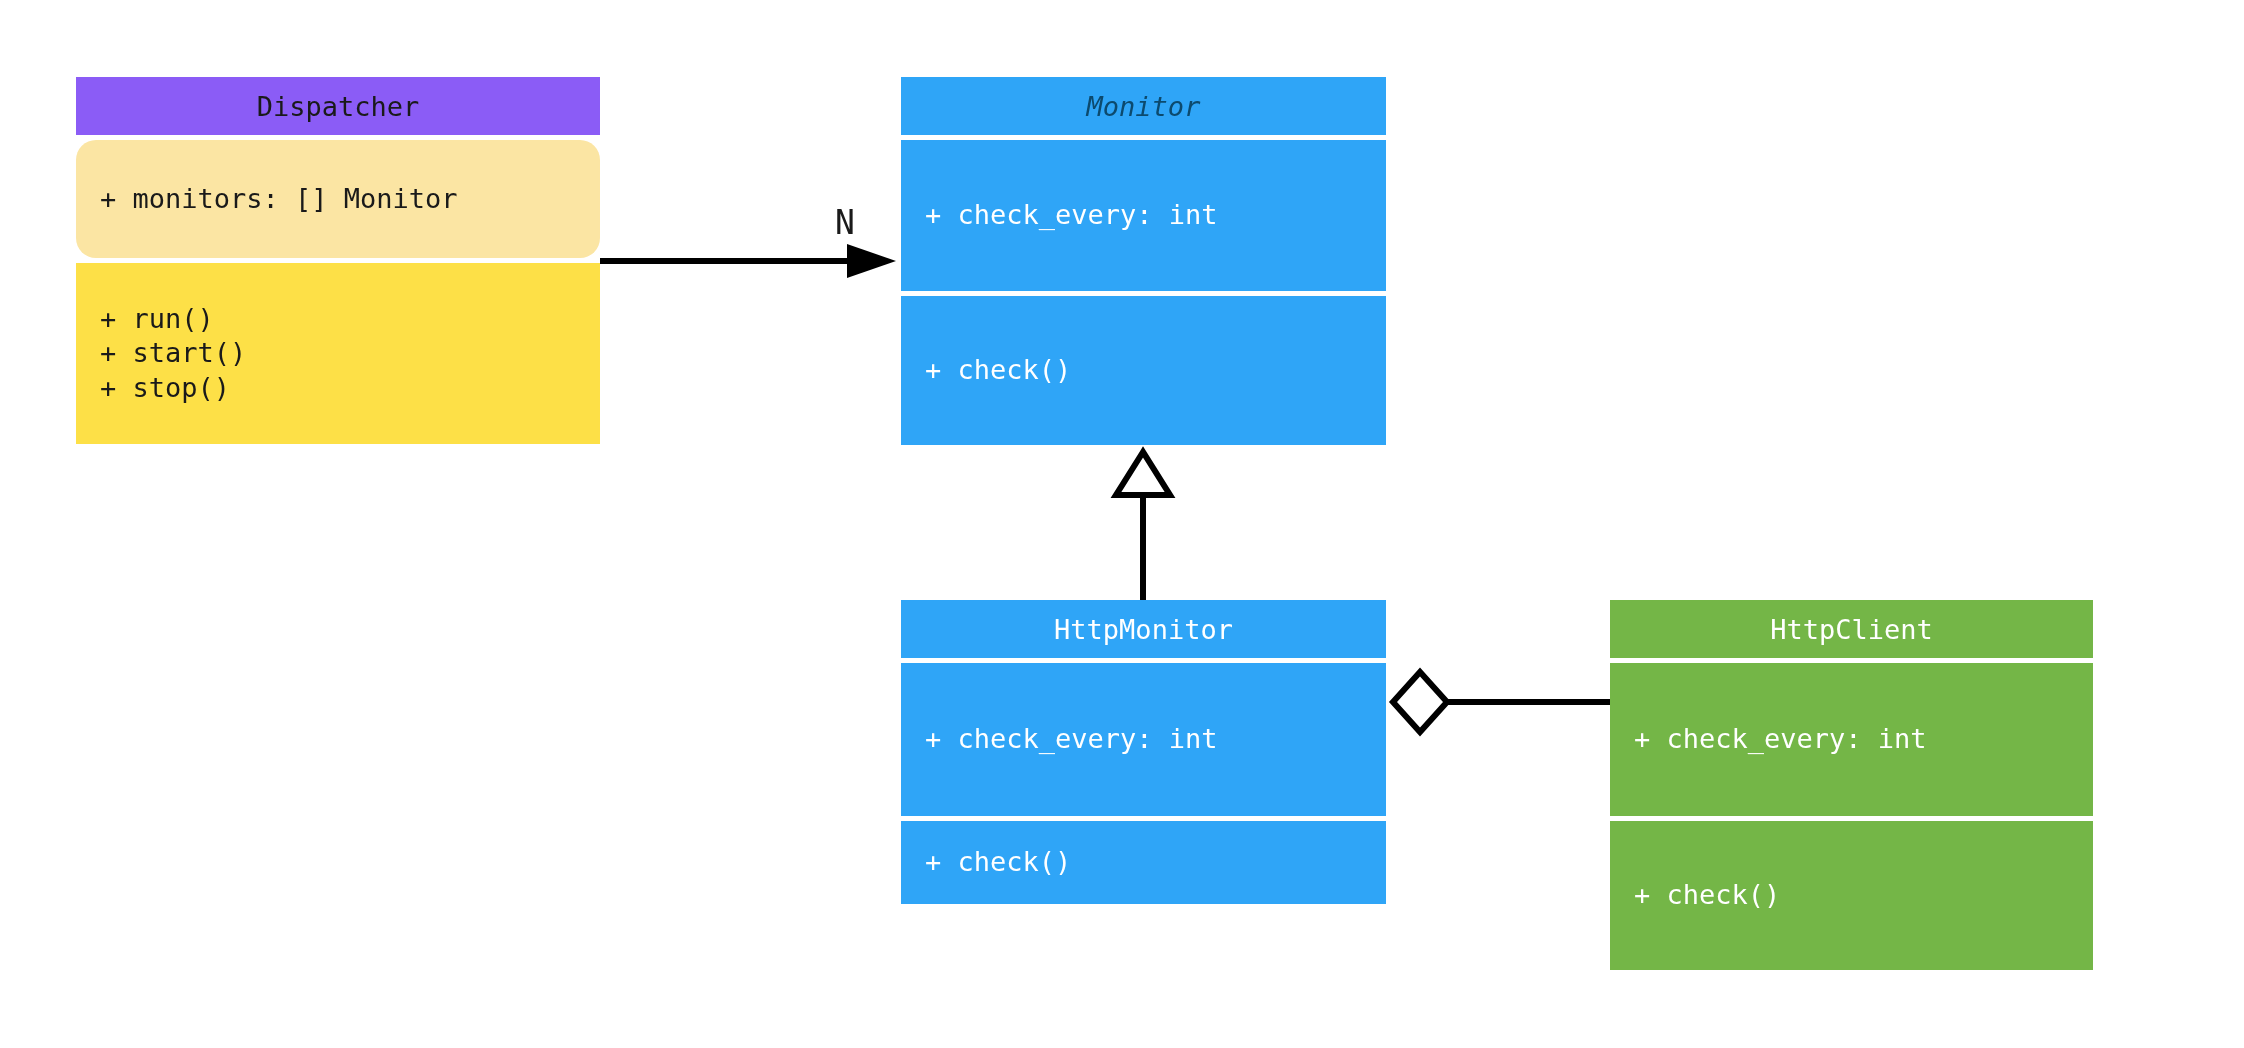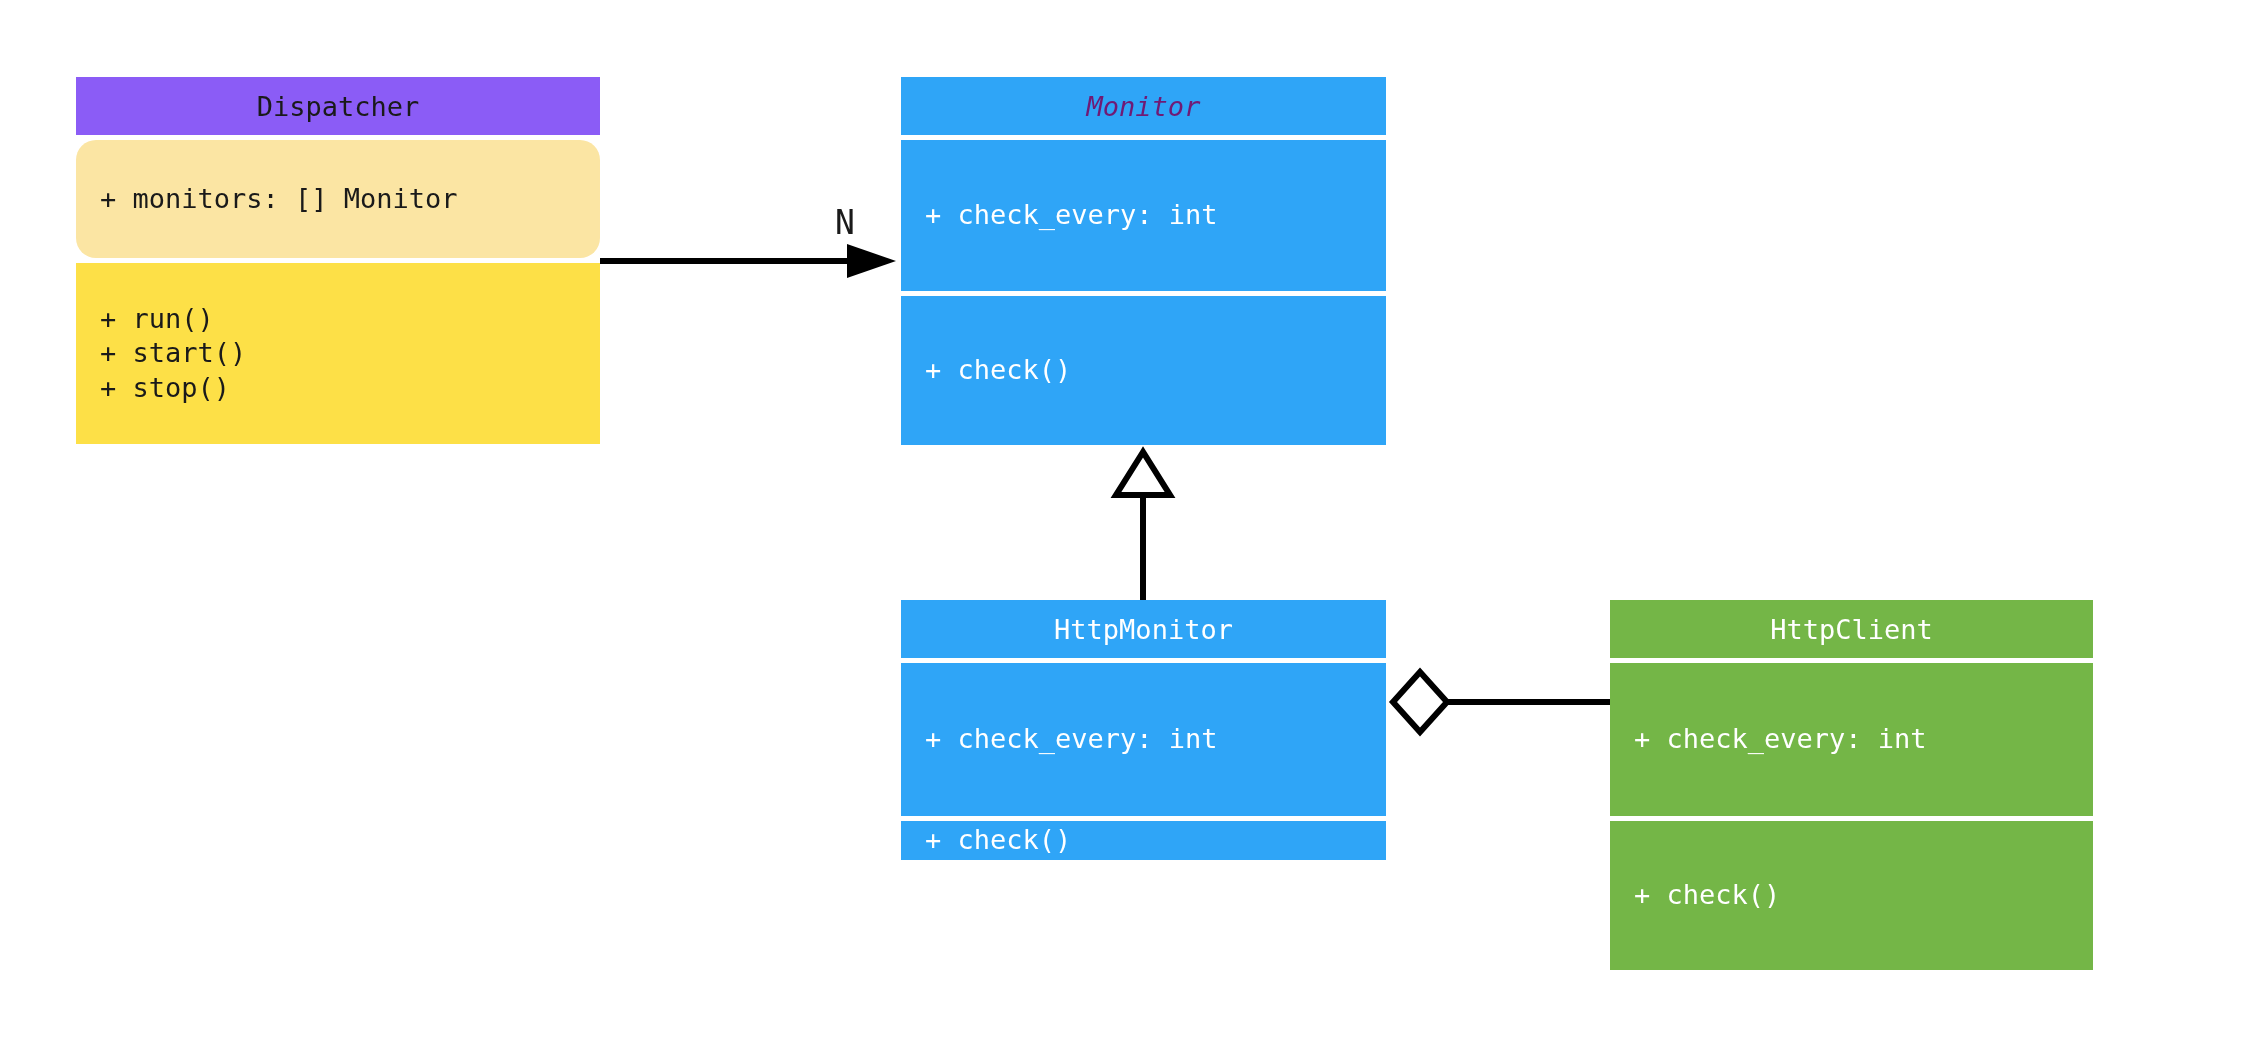--- a/index.html
+++ b/index.html
@@ -47,21 +47,21 @@
   }
   .sec.methods { flex: 1; }
 
   .dispatcher  { left: 76px;   top: 77px;  width: 524px; height: 367px; }
   .dispatcher .attrs { height: 118px; border-radius: 20px; }
 
   .monitor     { left: 901px;  top: 77px;  width: 485px; height: 368px; }
   .monitor .attrs { height: 151px; }
   .monitor .title { font-style: italic; }
 
-  .httpmonitor { left: 901px;  top: 600px; width: 485px; height: 260px; justify-content: center; }
+  .httpmonitor { left: 901px;  top: 600px; width: 485px; height: 304px; justify-content: center; }
   .httpmonitor .attrs { height: 153px; }
 
   .httpclient  { left: 1610px; top: 600px; width: 483px; height: 370px; justify-content: center; }
   .httpclient .attrs { height: 153px; }
 
   .edge-label {
     position: absolute;
     left: 800px;
     top: 203px;
     width: 90px;
@@ -101,21 +101,21 @@
       <div>+ monitors: [] Monitor</div>
     </div>
     <div class="sec methods" style="background-color: #fde047; color: rgb(26, 26, 26);">
       <div>+ run()</div>
       <div>+ start()</div>
       <div>+ stop()</div>
     </div>
   </div>
 
   <div class="uml-class monitor">
-    <div class="sec title" style="background-color: rgb(47, 165, 247); color: #701a75;">Monitor</div>
+    <div class="sec title" style="background-color: rgb(47, 165, 247); color: #0c4a6e;">Monitor</div>
     <div class="sec attrs" style="background-color: rgb(47, 165, 247); color: rgb(255, 255, 255);">
       <div>+ check_every: int</div>
     </div>
     <div class="sec methods" style="background-color: rgb(47, 165, 247); color: rgb(255, 255, 255);">
       <div>+ check()</div>
     </div>
   </div>
 
   <div class="uml-class httpmonitor">
     <div class="sec title" style="background-color: rgb(47, 165, 247); color: rgb(255, 255, 255);">HttpMonitor</div>

